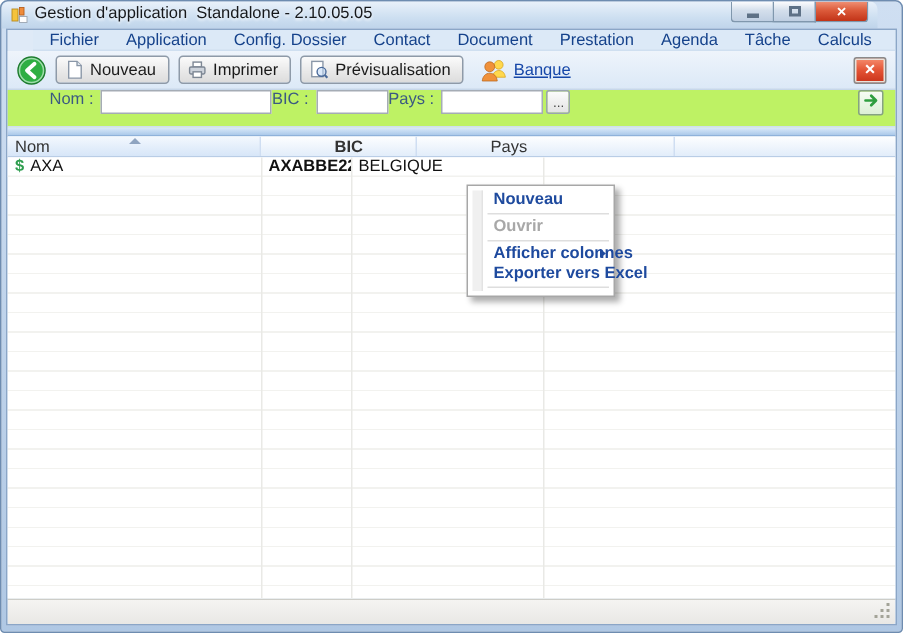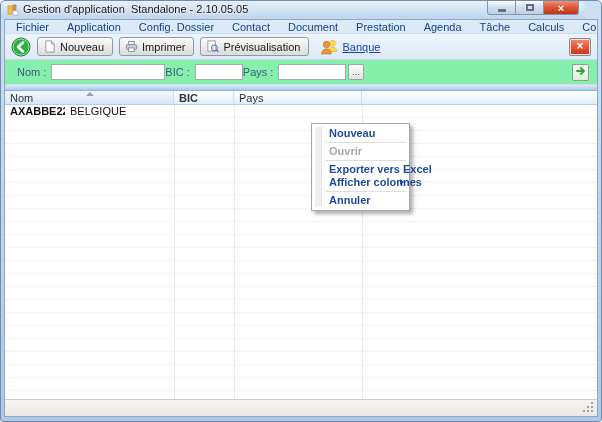--- a/index.html
+++ b/index.html
@@ -25,57 +25,57 @@
   .win-btn.close{ width:35px; border-left:none; border-radius:0 0 3px 0;
     background:linear-gradient(#f09175,#dc5b3b 45%,#c23317);
     color:#fff; font-weight:bold; font-size:11px; line-height:10px; }
   .glyph-min{ width:8px; height:3px; background:#5e7186; margin-top:5px; }
   .glyph-max{ width:8px; height:7px; border:2px solid #5e7186; background:transparent; }
   
   .client{ position:absolute; top:18px; left:3px; right:3px; bottom:4px;
     background:#dfeaf7; border:1px solid #8ba6c7; display:flex; flex-direction:column; overflow:hidden; }
   
   .menubar{ height:14px; background:#dce9f7; display:flex; align-items:center;
-    padding-left:2px; border-bottom:1px solid #cfdff0; }
+    padding-left:2px; border-bottom:1px solid #cfdff0;margin-left:17px; }
   .menu-item{ padding:0 9px; color:#15428b; white-space:nowrap; cursor:default; }
   
   .toolbar{ height:26px; background:linear-gradient(#eef4fb,#dce9f7);
     border-bottom:1px solid #c7d7ea; display:flex; align-items:center; padding:0 6px; gap:6px; }
   .back-btn{ width:20px; height:20px; border:none; background:transparent; padding:0; cursor:default; }
   .tb-btn{ height:19px; display:flex; align-items:center; gap:4px; padding:0 8px 0 5px;
     background:linear-gradient(#fbfbfb,#e9e9e9 55%,#dcdcdc);
     border:1px solid #8e9aa8; border-radius:3px; font-size:11px; color:#1a1a1a;
     font-family:"Liberation Sans", sans-serif; cursor:default; }
   .banque-wrap{ display:flex; align-items:center; gap:3px; margin-left:4px;text-align:center; }
   .banque-link{ color:#1647a8; text-decoration:underline; cursor:pointer; }
   .close-x-btn{ margin-left:auto; width:22px; height:18px; border:1px solid #8a8a8a;
     border-radius:2px; background:linear-gradient(#f py,#fff);
     background:linear-gradient(#f58c6d,#e35334 50%,#c9331a);
     box-shadow:inset 0 0 0 1px #e8e2da; color:#fff; font-weight:bold; font-size:12px;
     line-height:14px; text-align:center; cursor:default; }
   
-  .filterbar{ height:25px; background:#86efac; border-bottom:1px solid #cfdff0;
-    display:flex; align-items:center; padding:0 8px 0 12px; }
+  .filterbar{ height:25px; background:#bef264; border-bottom:1px solid #cfdff0;
+    display:flex; padding:0 8px 0 28px; }
   .f-label{ color:#3b5a82; margin-right:5px; white-space:nowrap; }
   .f-input{ height:16px; border:1px solid #a5acb5; background:#fff; font-size:11px;
     padding:0 3px; font-family:"Liberation Sans", sans-serif; }
   .in-nom{ width:114px; } .in-bic{ width:48px; } .in-pays{ width:68px; }
   .gap{ }
   .browse-btn{ width:16px; height:16px; margin-left:2px; border:1px solid #9aa4b0;
     border-radius:2px; background:linear-gradient(#fcfcfc,#e3e3e3); font-size:9px;
     line-height:9px; color:#444; cursor:default; }
   .go-btn{ margin-left:auto; width:17px; height:17px; border:1px solid #86a283;
     border-radius:2px; background:linear-gradient(#f7fcf5,#dcefd6); padding:0; cursor:default; }
   
   .bluestrip{ height:6px; background:linear-gradient(#dcebfa,#abc9ea);
     border-bottom:1px solid #8fb2da; }
   
   .grid{ flex:1; display:flex; flex-direction:column; background:#fff; position:relative; overflow:hidden; }
   .grid-header{ height:14px; display:flex; background:linear-gradient(#fdfeff,#e2edfa);
-    border-bottom:1px solid #b9cde6; }
+    border-bottom:1px solid #b9cde6;gap:44px; }
   .gh-cell{ position:relative; padding:1px 0 0 5px; color:#333; border-right:1px solid #cfdef2;
     overflow:hidden; white-space:nowrap; cursor:default; }
   .gh-cell.sorted{ background:linear-gradient(#f3f8fe,#d7e6f8); }
   .sort-asc{ position:absolute; top:1px; left:50%; margin-left:-3px; width:0; height:0;
     border-left:4px solid transparent; border-right:4px solid transparent;
     border-bottom:4px solid #8fa4c0; }
   .c-nom{ width:169px; } .c-bic{ width:60px;font-weight:bold; } .c-pays{ width:128px; } .c-rest{ flex:1; border-right:none; }
   .grid-body{ position:relative; flex:1;
     background:repeating-linear-gradient(to bottom,#fff 0 12px,#f2f2ef 12px 13px); }
   .vline{ position:absolute; top:0; bottom:0; width:1px; background:#e9e9e6; z-index:3; }
@@ -220,42 +220,44 @@
         </div>
         <div class="gh-cell c-rest">
           <span></span>
         </div>
       </div>
       <div class="grid-body">
         <div class="vline v1"></div>
         <div class="vline v2"></div>
         <div class="vline v3"></div>
         <div class="data-row">
+          <div class="dr-cell c-nom">
+            <span class="dollar-icon">$</span><span>AXA</span>
+          </div>
           <div class="dr-cell c-bic">AXABBE22</div>
           <div class="dr-cell c-pays">BELGIQUE</div>
         </div>
       </div>
     </div>
 
     <div class="statusbar">
       <span></span>
       <div class="grip">
           <i></i>
         </div>
     </div>
   </div>
 
   <div class="context-menu">
     <div class="cm-gutter"></div>
     <div class="cm-item">Nouveau</div>
     <div class="cm-sep"></div>
     <div class="cm-item disabled">Ouvrir</div>
     <div class="cm-sep"></div>
-    <div class="cm-item">Exporter vers Excel</div>
     <div class="cm-item">
       <span>Afficher colonnes</span>
       <span class="cm-arrow"></span>
     </div>
+    <div class="cm-item">Exporter vers Excel</div>
     <div class="cm-sep"></div>
-    <div class="cm-item">Annuler</div>
   </div>
 
 </div>
 
 </body></html>

